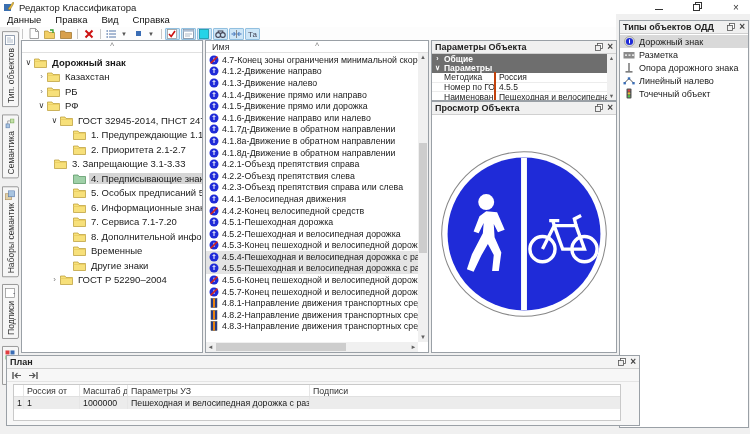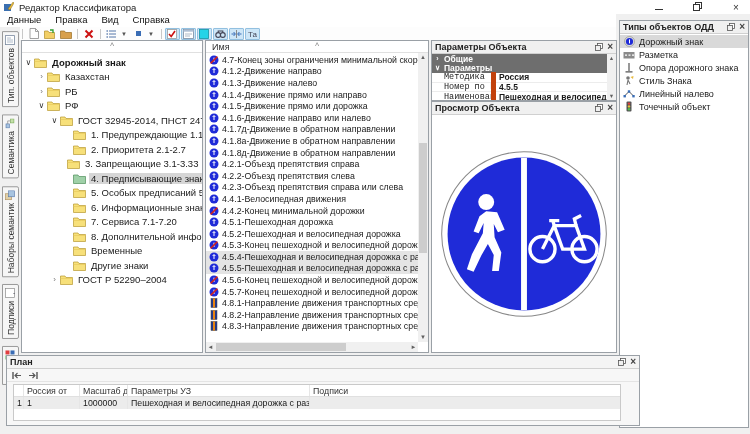--- a/index.html
+++ b/index.html
@@ -67,22 +67,22 @@
   .hscroll .arr { position:absolute; top:0; width:9px; height:10px; font-size:6px; color:#606060; text-align:center; line-height:10px; }
   .hscroll .arr.lf { left:0; } .hscroll .arr.rt { right:0; }
   .hscroll .thumb { position:absolute; top:1px; height:8px; background:#cdcdcd; }
 
   
   .params-panel { left:431px; top:40px; width:186px; height:61px; }
   .params-body { position:absolute; top:13px; left:0; right:9px; bottom:0; overflow:hidden; }
   .group-row { height:9.6px; background:#6e6e6e; color:#fff; font-size:8.5px; font-weight:bold; display:flex; align-items:center; padding-left:2px; gap:3px; }
   .group-arrow { font-size:7px; width:7px; text-align:center; }
   .field-row { height:9.6px; display:flex; align-items:center; font-size:8.5px; border-bottom:1px solid #ececec; }
-  .f-name { width:64px; padding-left:12px; color:#222; border-right:5px solid #c2410c; white-space:nowrap; overflow:hidden;font-family:Liberation Mono, monospace; }
-  .f-value { flex:1; padding-left:3px; white-space:nowrap; overflow:hidden;font-weight:bold; }
+  .f-name { width:64px; padding-left:12px; color:#222; border-right:2px solid #c2410c; white-space:nowrap; overflow:hidden; }
+  .f-value { flex:1; padding-left:3px; white-space:nowrap; overflow:hidden; }
   .pscroll { position:absolute; right:0; top:13px; bottom:0; width:9px; background:#f0f0f0; }
   .pscroll .arr { position:absolute; left:0; width:9px; font-size:5.5px; color:#606060; text-align:center; }
   .pscroll .arr.up{ top:1px; } .pscroll .arr.dn{ bottom:1px; }
 
   
   .preview-panel { left:431px; top:101px; width:186px; height:252px; }
   .preview-body { position:absolute; top:13px; left:0; right:0; bottom:0; display:flex; align-items:center; justify-content:center; background:#fff; }
 
   
   .types-panel { left:619px; top:20px; width:130px; height:408px; }
@@ -317,21 +317,21 @@
         <span class="tree-label">1. Предупреждающие 1.1-1.34.3</span>
       </div>
       <div class="tree-row" style="padding-left: 41px;">
         <span class="tree-arrow"></span>
         <span class="f-icon"><svg width="13" height="11" viewBox="0 0 13 11">
             <path d="M0.5 2 H5 L6 3.5 H12.5 V10.5 H0.5 Z" fill="#f7e07a" stroke="#b89a30" stroke-width="0.7"></path>
             <path d="M0.5 4.5 H12.5" stroke="#e6c95a" stroke-width="0.7"></path>
           </svg></span>
         <span class="tree-label">2. Приоритета 2.1-2.7</span>
       </div>
-      <div class="tree-row" style="padding-left: 35px;">
+      <div class="tree-row" style="padding-left: 22px;">
         <span class="tree-arrow"></span>
         <span class="f-icon"><svg width="13" height="11" viewBox="0 0 13 11">
             <path d="M0.5 2 H5 L6 3.5 H12.5 V10.5 H0.5 Z" fill="#f7e07a" stroke="#b89a30" stroke-width="0.7"></path>
             <path d="M0.5 4.5 H12.5" stroke="#e6c95a" stroke-width="0.7"></path>
           </svg></span>
         <span class="tree-label">3. Запрещающие  3.1-3.33</span>
       </div>
       <div class="tree-row selected" style="padding-left: 41px;">
         <span class="tree-arrow"></span>
         <span class="f-icon"><svg width="13" height="11" viewBox="0 0 13 11">
@@ -495,21 +495,21 @@
             <path d="M5 2.6 V7 M3.6 4 L5 2.6 L6.4 4" stroke="#fff" stroke-width="1" fill="none"></path>
           </svg></span>
         <span>4.4.1-Велосипедная движения</span>
       </div>
       <div class="list-row">
         <span class="s-icon"><svg width="10" height="10" viewBox="0 0 10 10">
             <circle cx="5" cy="5" r="4.5" fill="#1f2bd8"></circle>
             <path d="M5 2.6 V7" stroke="#fff" stroke-width="1"></path>
             <path d="M1.6 8.4 L8.4 1.6" stroke="#cc2222" stroke-width="1.5"></path>
           </svg></span>
-        <span>4.4.2-Конец минимальной дорожки</span>
+        <span>4.4.2-Конец велосипедной средств</span>
       </div>
       <div class="list-row">
         <span class="s-icon"><svg width="10" height="10" viewBox="0 0 10 10">
             <circle cx="5" cy="5" r="4.5" fill="#1f2bd8"></circle>
             <path d="M5 2.6 V7 M3.6 4 L5 2.6 L6.4 4" stroke="#fff" stroke-width="1" fill="none"></path>
           </svg></span>
         <span>4.5.1-Пешеходная дорожка</span>
       </div>
       <div class="list-row">
         <span class="s-icon"><svg width="10" height="10" viewBox="0 0 10 10">
@@ -705,30 +705,20 @@
       <div class="type-row">
         <span class="t-icon">
           <svg width="10" height="11" viewBox="0 0 10 11">
             <path d="M5 1 V9 M1.5 9.8 H8.5" stroke="#555" stroke-width="1.2"></path>
           </svg>
         </span>
         <span>Опора дорожного знака</span>
       </div>
       <div class="type-row">
         <span class="t-icon">
-          <svg width="11" height="11" viewBox="0 0 11 11">
-            <circle cx="4" cy="3" r="1.8" fill="#777"></circle>
-            <path d="M4 5 L3 10 M4 5 L6 9" stroke="#777" stroke-width="1.1" fill="none"></path>
-            <path d="M6.5 2 L9.5 1 L9 4 Z" fill="#e8b93c"></path>
-          </svg>
-        </span>
-        <span>Стиль Знака</span>
-      </div>
-      <div class="type-row">
-        <span class="t-icon">
           <svg width="12" height="9" viewBox="0 0 12 9">
             <path d="M1.5 7 L6 2.5 L10.5 7" stroke="#555" stroke-width="1" fill="none"></path>
             <rect x="0.5" y="6" width="2.4" height="2.4" fill="#3a6db5"></rect>
             <rect x="9.3" y="6" width="2.4" height="2.4" fill="#3a6db5"></rect>
             <rect x="4.8" y="1.3" width="2.4" height="2.4" fill="#3a6db5"></rect>
           </svg>
         </span>
         <span>Линейный налево</span>
       </div>
       <div class="type-row">

